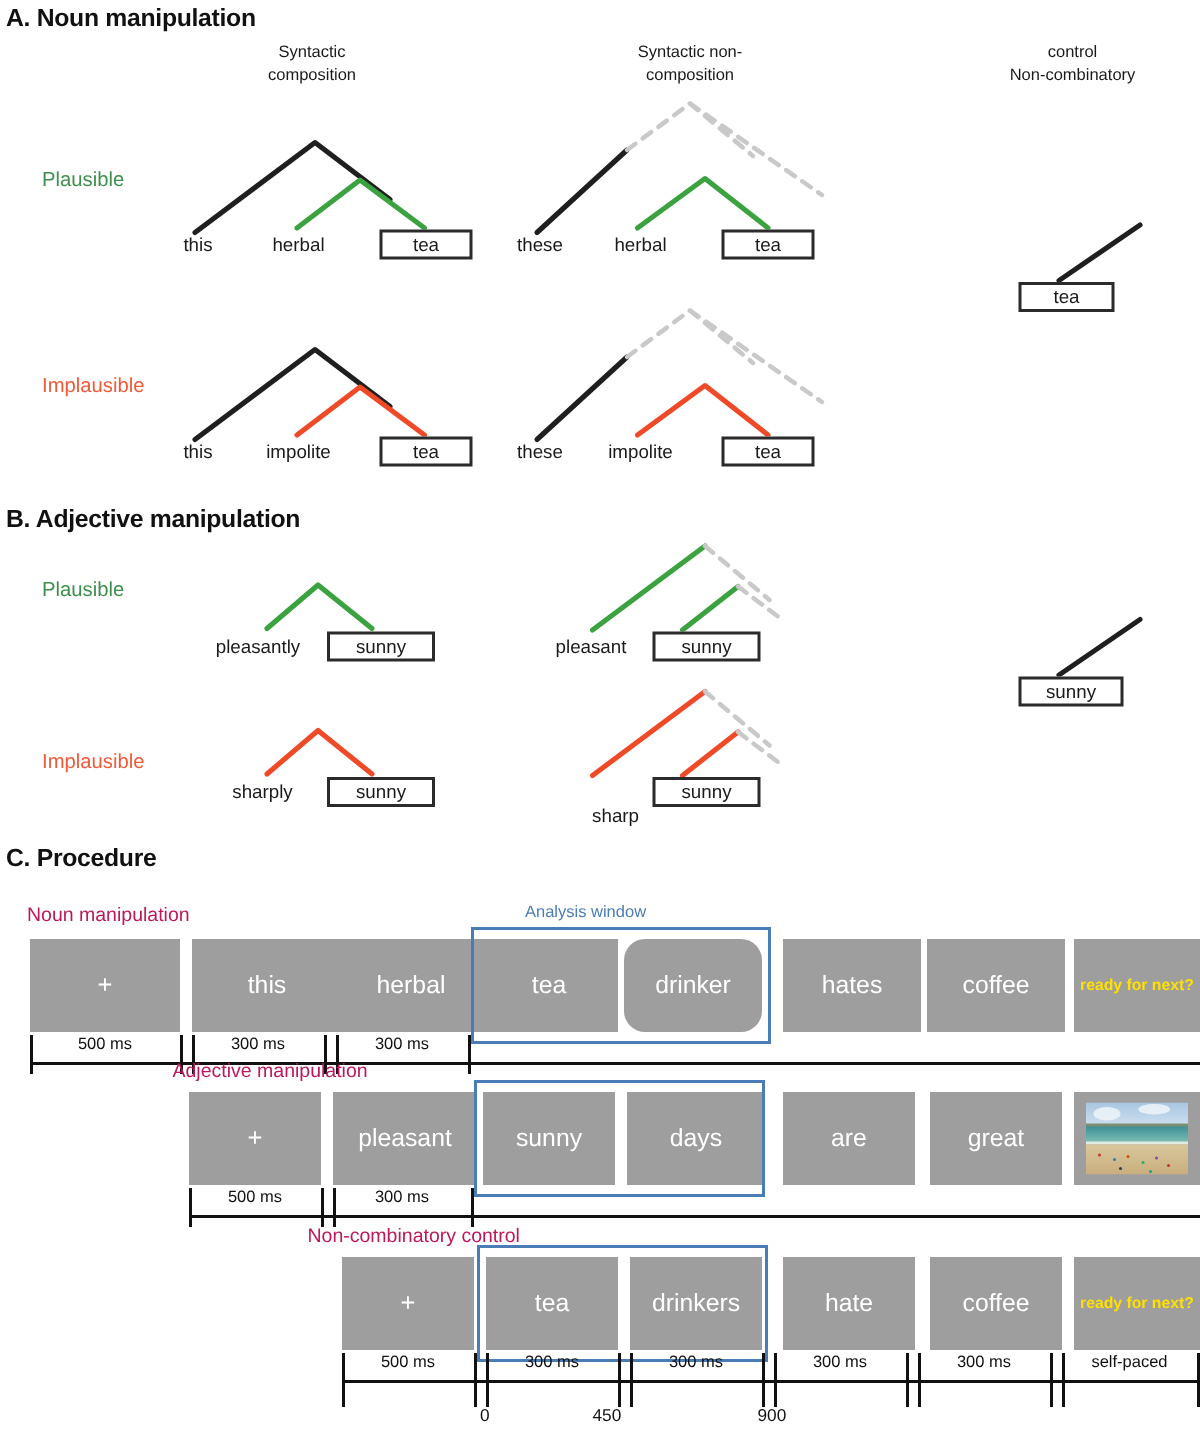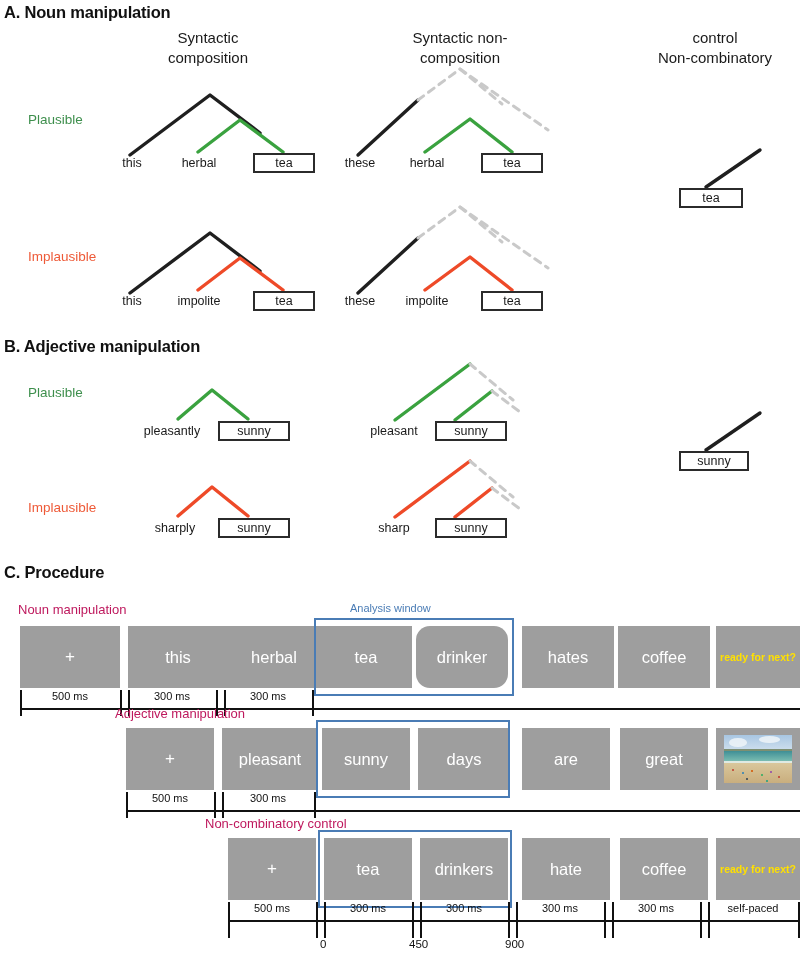--- a/index.html
+++ b/index.html
@@ -7,21 +7,21 @@
     width:800px;height:954px;position:relative;overflow:hidden;
     font-family:"Liberation Sans","DejaVu Sans",sans-serif;
     color:#1a1a1a;
   }
   .abs{position:absolute;}
   .panel-title{
     font-size:16.5px;font-weight:bold;letter-spacing:-0.2px;color:#111;
     white-space:nowrap;
   }
   .col-head{
-    font-size:15px;color:#1a1a1a;text-align:center;line-height:1.35;
+    font-size:11px;color:#1a1a1a;text-align:center;line-height:1.35;
     font-weight:400;
   }
   .cond-label{font-size:13.5px;white-space:nowrap;font-weight:400;}
   .cond-plaus{color:#3e8f4d;}
   .cond-implaus{color:#ee5a38;}
   .leaf{
     font-size:12.5px;color:#1a1a1a;white-space:nowrap;text-align:center;
     line-height:1;
   }
   .boxleaf{
@@ -157,21 +157,21 @@
 <div class="abs leaf" style="left:358px;top:425px;width:72px;">pleasant</div>
 <div class="abs boxleaf" style="left:435px;top:421px;width:72px;height:20px;">sunny</div>
 
 <div class="abs boxleaf" style="left:679px;top:451px;width:70px;height:20px;">sunny</div>
 
 <div class="abs cond-label cond-implaus" style="left:28px;top:500px;">Implausible</div>
 
 <div class="abs leaf" style="left:140px;top:522px;width:70px;">sharply</div>
 <div class="abs boxleaf" style="left:218px;top:518px;width:72px;height:20px;">sunny</div>
 
-<div class="abs leaf" style="left:362px;top:522px;width:64px;">sharp</div>
+<div class="abs leaf" style="left:362px;top:538px;width:64px;text-align:right;">sharp</div>
 <div class="abs boxleaf" style="left:435px;top:518px;width:72px;height:20px;">sunny</div>
 
 <div class="abs panel-title" style="left:4px;top:563px;">C. Procedure</div>
 
 <div class="abs row-label" style="left:18px;top:602px;">Noun manipulation</div>
 
 <div class="abs stim fix" style="left:20px;top:626px;width:100px;height:62px;">+</div>
 <div class="abs stim" style="left:128px;top:626px;width:100px;height:62px;">this</div>
 <div class="abs stim" style="left:224px;top:626px;width:100px;height:62px;">herbal</div>
 <div class="abs stim" style="left:320px;top:626px;width:92px;height:62px;">tea</div>
@@ -258,14 +258,14 @@
 <div class="tl-tick" style="left:798px;top:902px;height:36px;"></div>
 
 <div class="tl-dur" style="left:228px;top:902px;width:88px;">500 ms</div>
 <div class="tl-dur" style="left:324px;top:902px;width:88px;">300 ms</div>
 <div class="tl-dur" style="left:420px;top:902px;width:88px;">300 ms</div>
 <div class="tl-dur" style="left:516px;top:902px;width:88px;">300 ms</div>
 <div class="tl-dur" style="left:612px;top:902px;width:88px;">300 ms</div>
 <div class="tl-dur" style="left:708px;top:902px;width:90px;">self-paced</div>
 
 <div class="tl-num" style="left:320px;top:938px;">0</div>
-<div class="tl-num" style="left:409px;top:938px;">450</div>
+<div class="tl-num" style="left:395px;top:938px;">450</div>
 <div class="tl-num" style="left:505px;top:938px;">900</div>
 
 </body></html>

